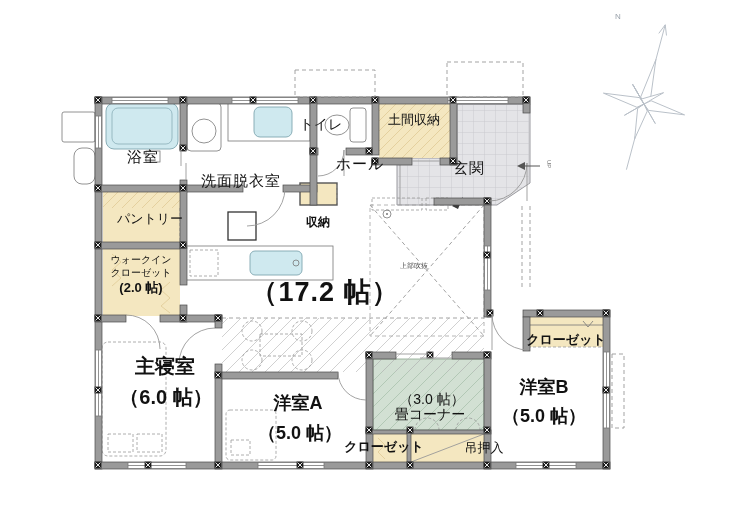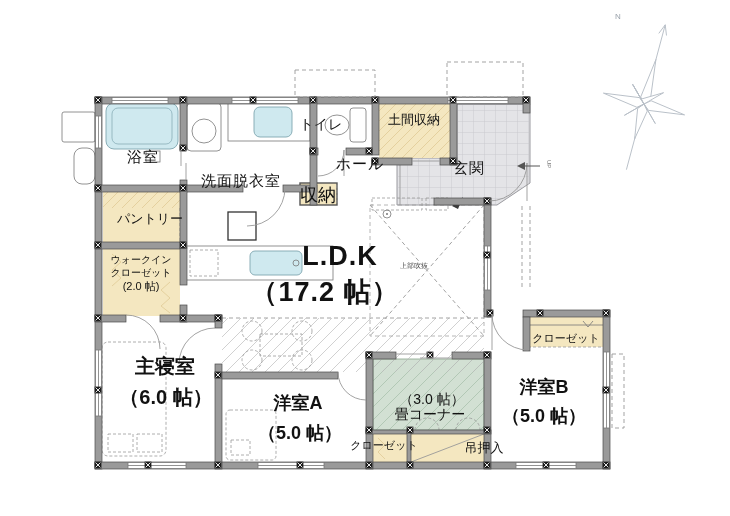--- a/index.html
+++ b/index.html
@@ -7,23 +7,23 @@
          font-family:"Liberation Sans","DejaVu Sans",sans-serif;}
   svg{position:absolute;left:0;top:0;}
   .lbl{position:absolute;transform:translateX(-50%);white-space:nowrap;color:var(--ink);
        line-height:1.05;text-align:center;}
   .fs28{font-size:27px;font-weight:600;letter-spacing:1px;}
   .fs20{font-size:20px;font-weight:600;}
   .fs18{font-size:18px;font-weight:600;}
   .fs16{font-size:15px;font-weight:500;letter-spacing:1px;}
   .fs15{font-size:14px;font-weight:500;}
   .fs13{font-size:13px;font-weight:500;}
-  .fs12{font-size:18px;font-weight:400;}
+  .fs12{font-size:12px;font-weight:700;margin-top:30px;}
   .fs10{font-size:10px;font-weight:500;}
-  .fs9{font-size:11px;font-weight:400;}
+  .fs9{font-size:13px;font-weight:700;}
   .fs7{font-size:7px;font-weight:500;color:#444;}
   .fsN{font-size:8px;color:#9aa2ab;font-weight:500;}
   .fsUP{font-size:6px;color:#777;transform:rotate(90deg);}
   
   .wall{fill:var(--wall);stroke:var(--wall_edge);stroke-width:.7;}
   .thin{stroke:var(--line);stroke-width:.9;fill:none;}
   .thin2{stroke:#777;stroke-width:.8;fill:none;}
   .dash{stroke-dasharray:4 3;}
   .dashf{stroke:#999;stroke-width:.8;fill:none;stroke-dasharray:3 2;}
   .beige{fill:var(--beige);}
@@ -389,21 +389,20 @@
 <div class="lbl fs16" style="left:241px;top:149px;margin-top:24px;">洗面脱衣室</div>
 <div class="lbl fs15" style="left:321px;top:117px;">トイレ</div>
 <div class="lbl fs13" style="left:414px;top:113px;">土間収納</div>
 <div class="lbl fs16" style="left:360px;top:156px;">ホール</div>
 <div class="lbl fs16" style="left:421px;top:160px;margin-left:48px;">玄関</div>
 <div class="lbl fs12" style="left:318px;top:186px;">収納</div>
 <div class="lbl fs13" style="left:150px;top:212px;">パントリー</div>
 <div class="lbl fs10" style="left:141px;top:255px;text-align:center;">ウォークイン</div>
 <div class="lbl fs10" style="left:141px;top:268px;">クローゼット</div>
 <div class="lbl fs9" style="left:141px;top:281px;">(2.0 帖)</div>
-<div class="lbl fs28" style="left:340px;top:242px;">L.D.K</div>
 <div class="lbl fs28" style="left:325px;top:278px;">（17.2 帖）</div>
 <div class="lbl fs7" style="left:414px;top:262px;">上部吹抜</div>
 <div class="lbl fs20" style="left:165px;top:356px;">主寝室</div>
 <div class="lbl fs20" style="left:166px;top:387px;">（6.0 帖）</div>
 <div class="lbl fs18" style="left:298px;top:394px;">洋室A</div>
 <div class="lbl fs18" style="left:300px;top:424px;">（5.0 帖）</div>
 <div class="lbl fs15" style="left:430px;top:370px;margin-top:37px;">畳コーナー</div>
 <div class="lbl fs15" style="left:432px;top:392px;">（3.0 帖）</div>
 <div class="lbl fs18" style="left:544px;top:378px;">洋室B</div>
 <div class="lbl fs18" style="left:544px;top:407px;">（5.0 帖）</div>

